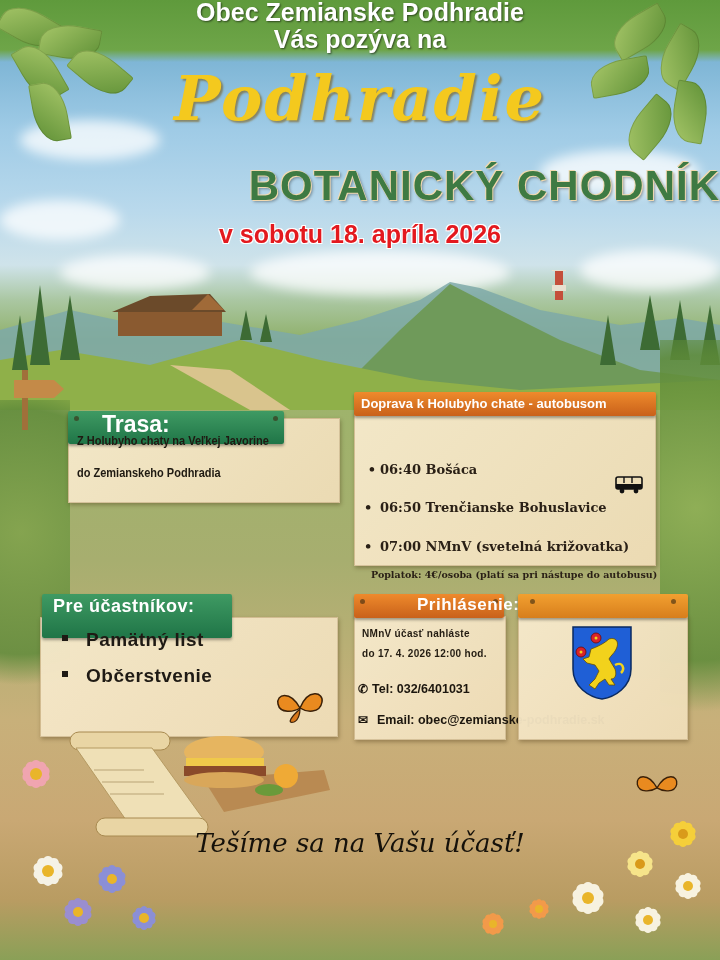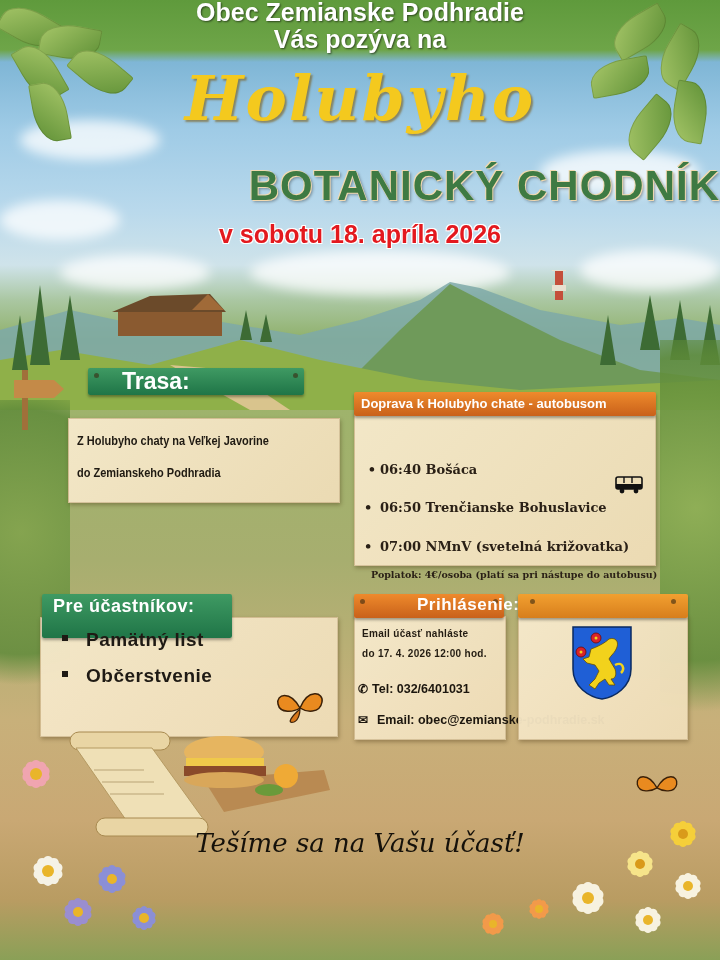--- a/index.html
+++ b/index.html
@@ -93,29 +93,29 @@
   <div class="leaf" style="left:590px;top:60px;transform:rotate(-10deg);"></div>
   <div class="leaf" style="left:660px;top:95px;transform:rotate(-80deg);"></div>
   <div class="leaf" style="left:620px;top:110px;transform:rotate(-50deg);"></div>
 
   <div style="position:absolute;left:0;top:400px;width:70px;height:330px;background:radial-gradient(circle at 30% 40%, #7fa24a, #5f8a3a 60%, transparent 75%);opacity:0.85;"></div>
   <div style="position:absolute;left:660px;top:340px;width:60px;height:420px;background:radial-gradient(circle at 60% 40%, #8bae52, #5d8a38 60%, transparent 80%);opacity:0.85;"></div>
 
   <div class="header-line" style="top:-2px;">Obec Zemianske Podhradie</div>
   <div class="header-line" style="top:25px;">Vás pozýva na</div>
 
-  <div class="title-script">Holubyho</div>
+  <div class="title-script">Podhradie</div>
   <div class="title-main">BOTANICKÝ CHODNÍK</div>
   <div class="title-date">v sobotu 18. apríla 2026</div>
 
   <div style="position:absolute;left:22px;top:370px;width:6px;height:60px;background:#a0703a;"></div>
   <div style="position:absolute;left:14px;top:380px;width:50px;height:18px;background:#c48a48;clip-path:polygon(0 0,80% 0,100% 50%,80% 100%,0 100%);"></div>
 
   <div class="card" style="left:68px;top:418px;width:272px;height:85px;"></div>
-  <div class="banner green" style="left:68px;top:368px;width:216px;height:27px;margin-left:20px;">
+  <div class="banner green" style="left:68px;top:411px;width:216px;height:33px;">
     <span class="pin" style="left:6px;"></span>
       <span class="pin" style="right:6px;"></span>
     <span style="position:absolute;left:34px;top:0px;font-size:23px;">Trasa:</span>
   </div>
   <div class="route-text" style="left:77px;top:434px;">Z Holubyho chaty na Veľkej Javorine</div>
   <div class="route-text" style="left:77px;top:466px;">do Zemianskeho Podhradia</div>
 
   <div class="card" style="left:354px;top:414px;width:302px;height:152px;"></div>
   <div class="banner orange" style="left:354px;top:392px;width:302px;height:24px;">
     <span style="position:absolute;left:7px;top:4px;font-size:13px;white-space:nowrap;">Doprava k Holubyho chate - autobusom</span>
@@ -149,21 +149,21 @@
     <path d="M26 20 C16 2,2 6,4 16 C6 26,20 24,26 20 Z" fill="#e98a1f" stroke="#3a2008" stroke-width="1.5"></path>
     <path d="M26 20 C36 2,50 6,48 16 C46 26,32 24,26 20 Z" fill="#e98a1f" stroke="#3a2008" stroke-width="1.5"></path>
   </svg>
 
   <div class="card" style="left:354px;top:616px;width:152px;height:124px;"></div>
   <div class="banner orange" style="left:354px;top:594px;width:150px;height:24px;">
     <span class="pin" style="left:6px;"></span>
       <span class="pin" style="right:6px;"></span>
     <span style="position:absolute;left:18px;top:1px;font-size:17px;letter-spacing:0.5px;white-space:nowrap;margin-left:45px;">Prihlásenie:</span>
   </div>
-  <div class="reg-text" style="top:628px;">Email účasť nahláste</div>
+  <div class="reg-text" style="top:628px;">NMnV účasť nahláste</div>
   <div class="reg-text" style="top:648px;">do 17. 4. 2026 12:00 hod.</div>
   <div class="reg-contact" style="top:682px;">
     <span style="display:inline-block;width:14px;font-size:12px;">✆</span><span>Tel: 032/6401031</span>
   </div>
   <div class="reg-contact" style="top:713px;">
     <span style="display:inline-block;width:19px;font-size:12px;">✉</span><span>Email: obec@zemianske-podhradie.sk</span>
   </div>
 
   <div class="card" style="left:518px;top:616px;width:170px;height:124px;"></div>
   <div class="banner orange" style="left:518px;top:594px;width:170px;height:24px;background:linear-gradient(180deg,#f2a030,#d77e1c);">

